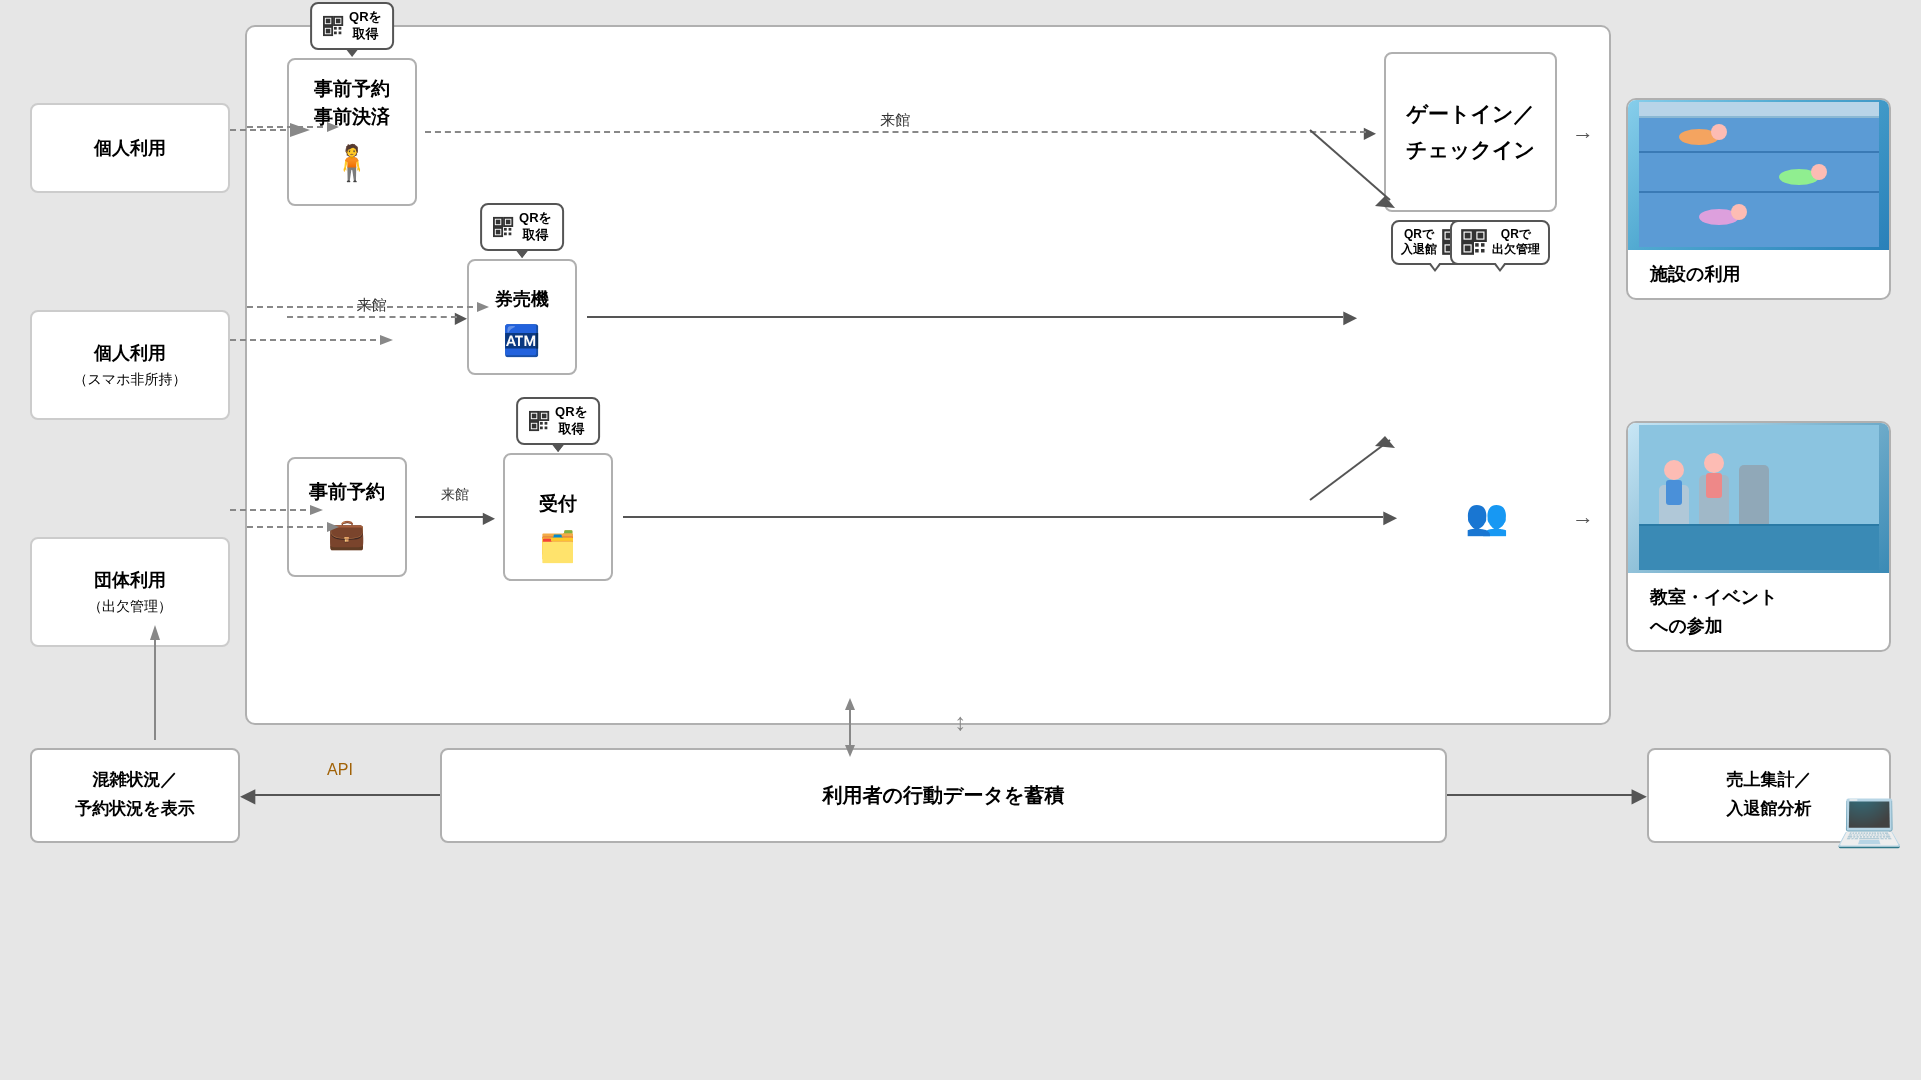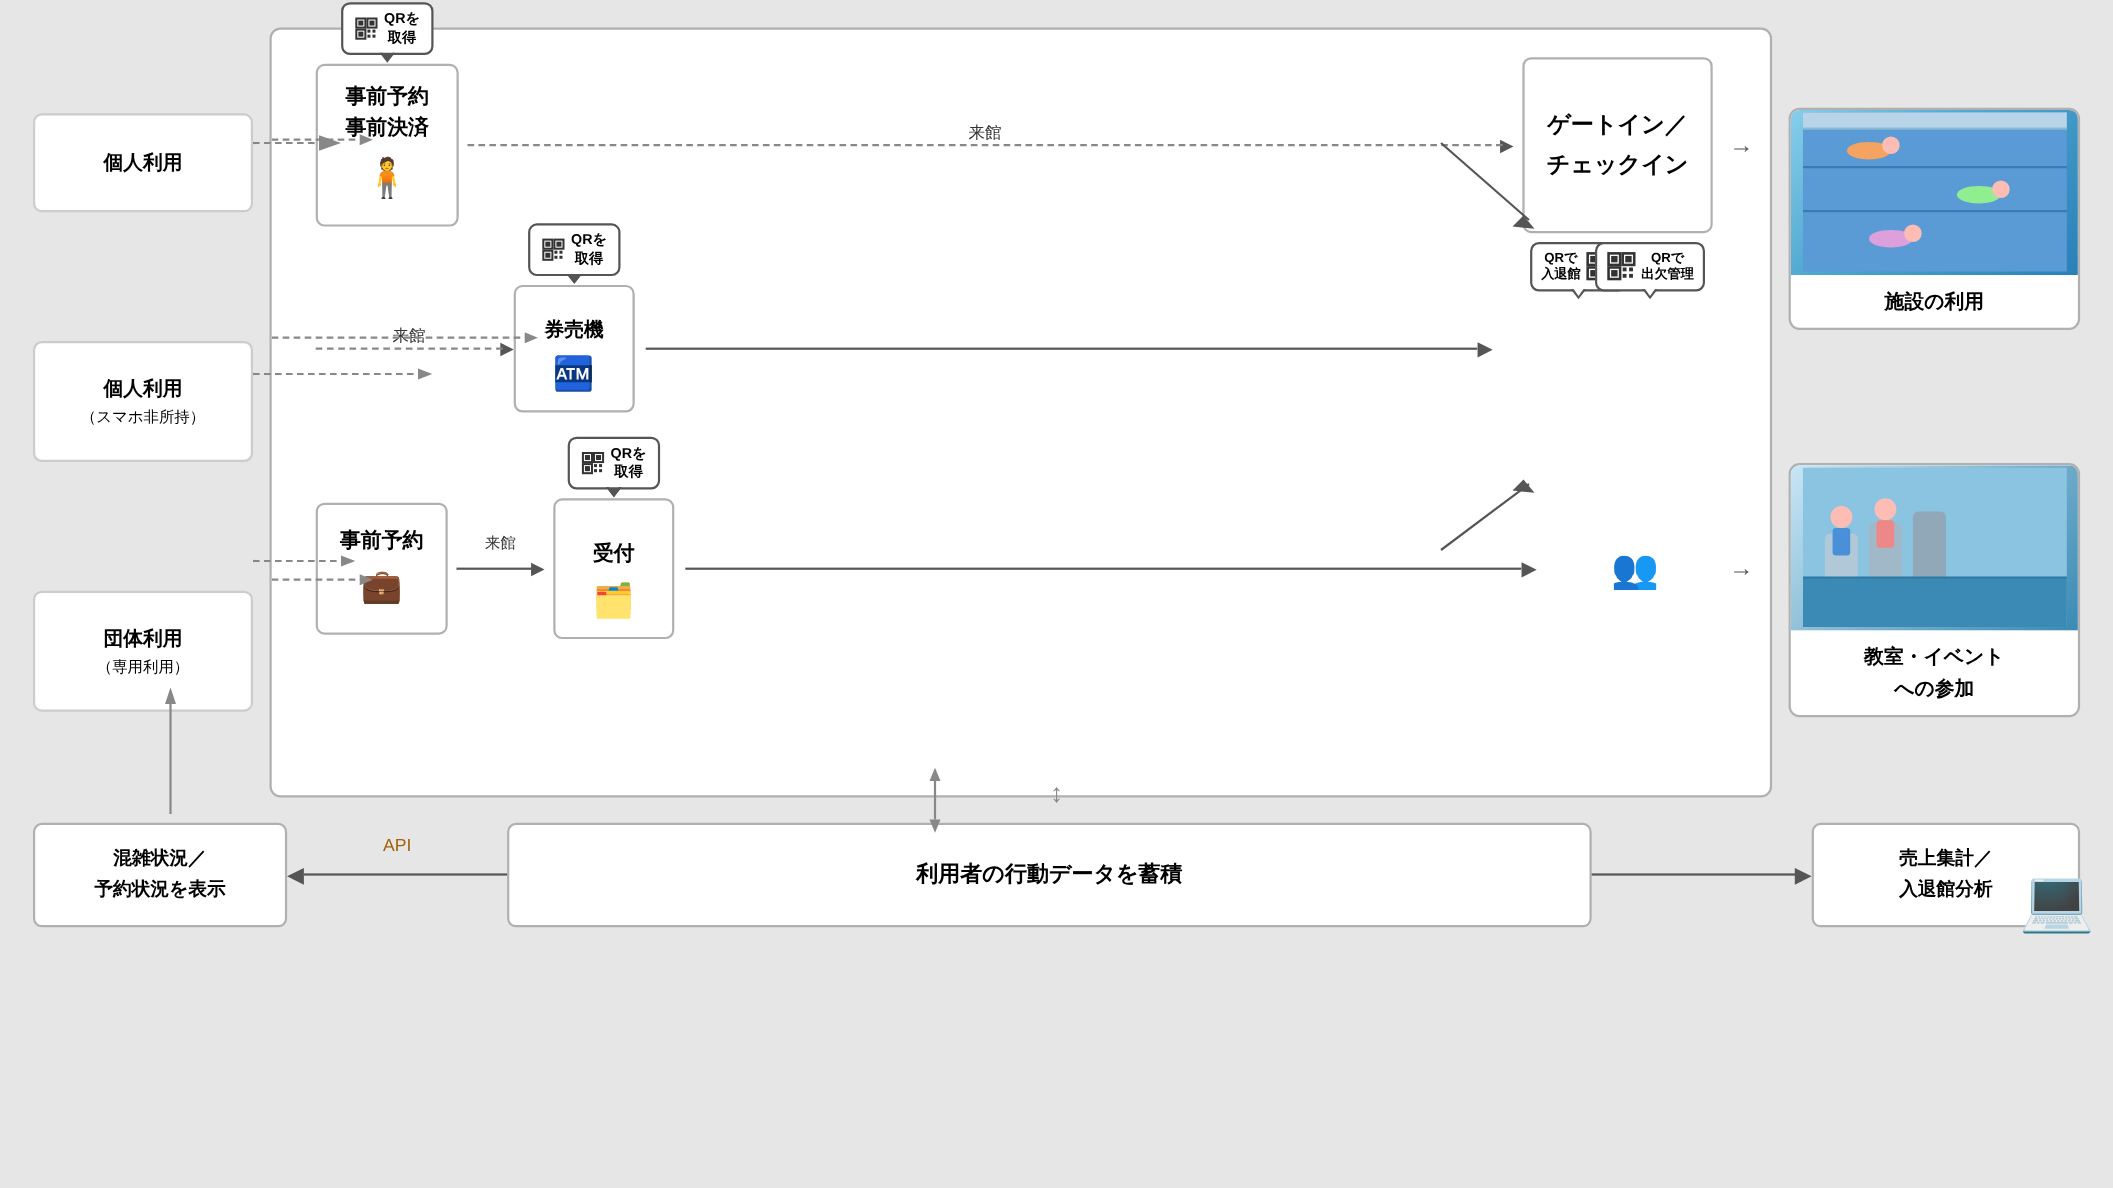--- a/index.html
+++ b/index.html
@@ -200,24 +200,23 @@
       flex-direction: column;
     }
 
     .outcome-card-img {
       height: 150px;
       position: relative;
       overflow: hidden;
     }
 
     .outcome-card-label {
-      padding: 10px 8px;
+      padding: 10px 22px;
       font-size: 18px;
       font-weight: bold;
-      text-align: center;
       line-height: 1.6;
     }
   </style>
 </head>
 <body>
 
 <div class="page">
 
   <div class="top-section">
 
@@ -230,21 +229,21 @@
       <div class="user-box" style="height:110px;">
         <span>
           <span>個人利用</span><br>
           <small>（スマホ非所持）</small>
         </span>
       </div>
 
       <div class="user-box" style="height:110px;">
         <span>
           <span>団体利用</span><br>
-          <small>（専用利用）</small>
+          <small>（出欠管理）</small>
         </span>
       </div>
 
     </div>
 
     <div class="middle-box">
 
       <svg style="position:absolute;top:0;left:0;width:100%;height:100%;pointer-events:none;z-index:5;">
 
         <line x1="0" y1="100" x2="80" y2="100" stroke="#888" stroke-width="2" stroke-dasharray="6,4"></line>
@@ -501,21 +500,21 @@
     </div>
 
   </div>
 
   <div style="position:absolute;top:710px;left:50%;transform:translateX(-50%);display:flex;flex-direction:column;align-items:center;z-index:10;">
     <div style="font-size:24px;color:#888;line-height:1;">↕</div>
   </div>
 
   <div class="bottom-section" style="margin-top:5px;">
 
-    <div class="bot-box" style="width:231px;min-height:95px;flex-shrink:0;text-align:center;">
+    <div class="bot-box" style="width:210px;min-height:95px;flex-shrink:0;text-align:center;">
       <div style="font-size:17px;font-weight:bold;line-height:1.7;white-space:nowrap;">
         <span>混雑状況／</span><br>
         <span>予約状況を表示</span>
       </div>
     </div>
 
     <div style="flex:0 0 200px;display:flex;align-items:center;justify-content:center;position:relative;">
       <div style="width:100%;position:relative;display:flex;align-items:center;">
         <span style="font-size:20px;color:#555;">◀</span>
         <div style="flex:1;border-top:2px solid #555;"></div>

